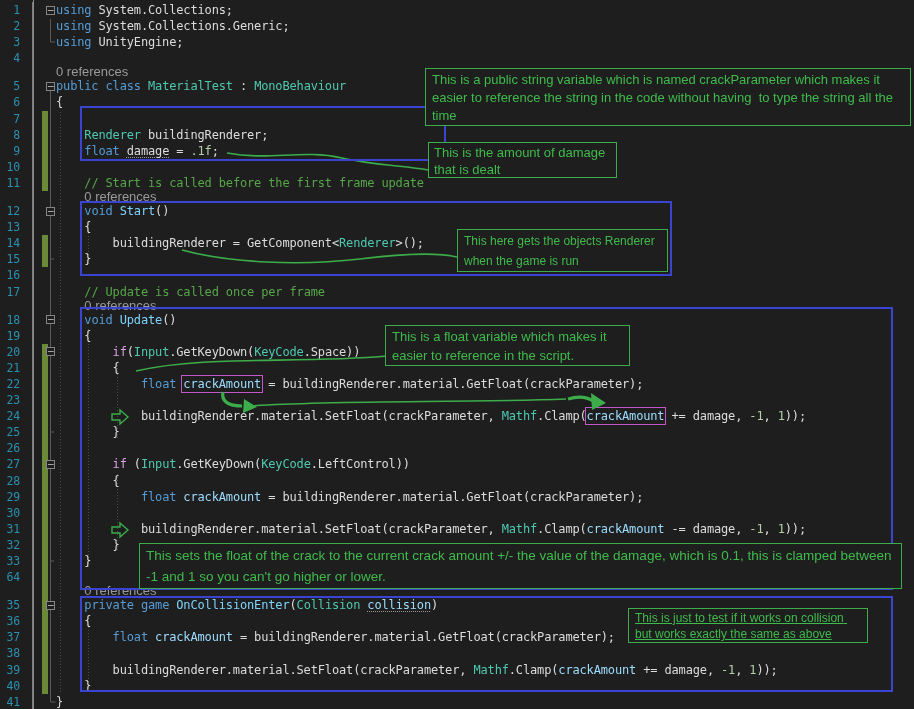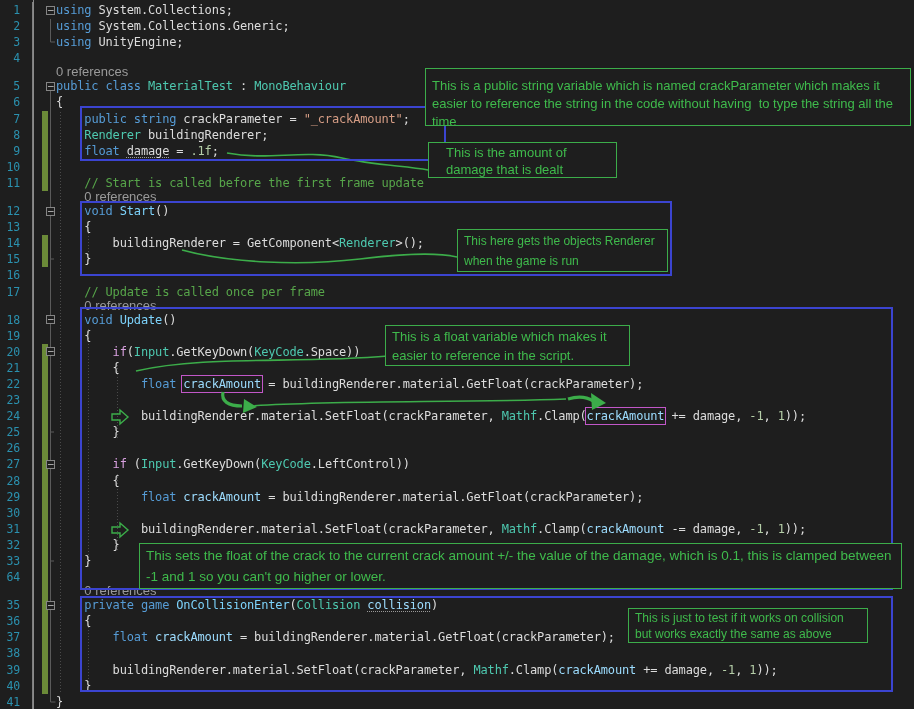--- a/index.html
+++ b/index.html
@@ -113,21 +113,20 @@
         <span class="foldw"></span>
         <span class="code"><span class="tk-id">{</span></span>
       </div>
       <div class="row">
         <span class="num">7</span>
         <span class="sep"></span>
         <span class="barw">
           <span class="bar"></span>
         </span>
         <span class="foldw"></span>
-        <span class="code"><span class="tk-id">    </span><span class="tk-kw">public string </span><span class="tk-id">crackParameter = </span><span class="tk-st">"_crackAmount"</span><span class="tk-id">;</span></span>
       </div>
       <div class="row">
         <span class="num">8</span>
         <span class="sep"></span>
         <span class="barw">
           <span class="bar"></span>
         </span>
         <span class="foldw"></span>
         <span class="code"><span class="tk-id">    </span><span class="tk-ty">Renderer</span><span class="tk-id"> buildingRenderer;</span></span>
       </div>
@@ -447,26 +446,26 @@
         <span class="foldw"></span>
         <span class="code"><span class="tk-id">}</span></span>
       </div>
     </div>
 
   <div class="ann bluebox" style="left:80px;top:106px;width:366px;height:55px;"></div>
   <div class="ann bluebox" style="left:80px;top:201px;width:592px;height:75px;"></div>
   <div class="ann bluebox" style="left:80px;top:307px;width:813px;height:283px;"></div>
   <div class="ann bluebox" style="left:80px;top:596px;width:813px;height:96px;"></div>
 
-  <div class="ann greenbox" style="left:425px;top:68px;width:486px;height:58px;font-size:13px;line-height:18px;padding:8px 6px;">This is a public string variable which is named crackParameter which makes it easier to reference the string in the code without having  to type the string all the time</div>
-  <div class="ann greenbox" style="left:428px;top:142px;width:189px;height:36px;font-size:13px;line-height:17px;padding:1px 17px;">This is the amount of damage that is dealt</div>
+  <div class="ann greenbox" style="left:425px;top:68px;width:486px;height:58px;font-size:13px;line-height:18px;padding:2px 6px;">This is a public string variable which is named crackParameter which makes it easier to reference the string in the code without having  to type the string all the time</div>
+  <div class="ann greenbox" style="left:428px;top:142px;width:189px;height:36px;font-size:13px;line-height:17px;padding:1px 5px;">This is the amount of damage that is dealt</div>
   <div class="ann greenbox" style="left:457px;top:229px;width:211px;height:43px;font-size:12px;line-height:20px;padding:1px 6px;">This here gets the objects Renderer when the game is run</div>
   <div class="ann greenbox" style="left:385px;top:325px;width:245px;height:41px;font-size:13px;line-height:19px;padding:1px 6px;">This is a float variable which makes it easier to reference in the script.</div>
   <div class="ann greenbox" style="left:128px;top:543px;width:763px;height:46px;font-size:13.5px;line-height:21px;padding:1px 6px;margin-left:11px;">This sets the float of the crack to the current crack amount +/- the value of the damage, which is 0.1, this is clamped between -1 and 1 so you can't go higher or lower.</div>
-  <div class="ann greenbox" style="left:628px;top:608px;width:240px;height:35px;font-size:12px;line-height:16px;padding:1px 6px;">This is just to test if it works on collision but works exactly the same as above</div>
+  <div class="ann greenbox" style="left:628px;top:608px;width:240px;height:35px;font-size:12px;line-height:16px;padding:1px 6px;text-decoration:underline;">This is just to test if it works on collision but works exactly the same as above</div>
 
   <svg id="overlay" width="914" height="709">
     <g stroke="#3CAD4A" stroke-width="1.6" fill="none">
       <path d="M447,120 C478,110 452,95 426,99"></path>
       <path d="M227,153 C270,161 302,149 342,158 C372,165 406,166 428,170"></path>
       <path d="M182,250 C230,263 300,266 360,259 C400,254 436,252 457,257"></path>
       <path d="M136,371 C205,355 295,364 388,356"></path>
       <path d="M251,406 C340,400 460,403 566,399"></path>
     </g>
     <g stroke="#3CAD4A" stroke-width="3.2" fill="none">

